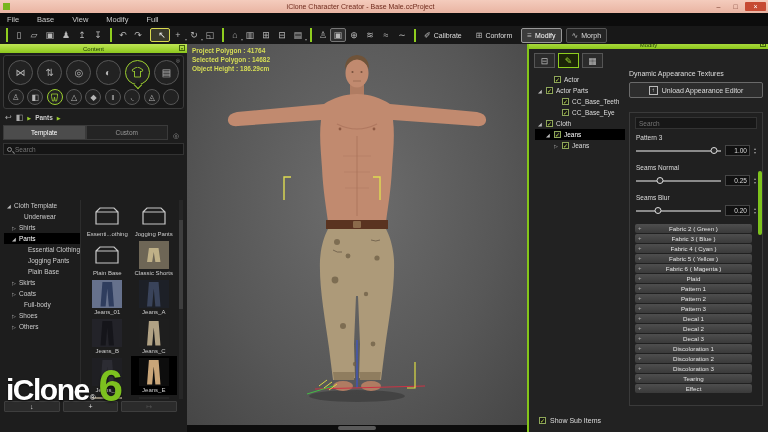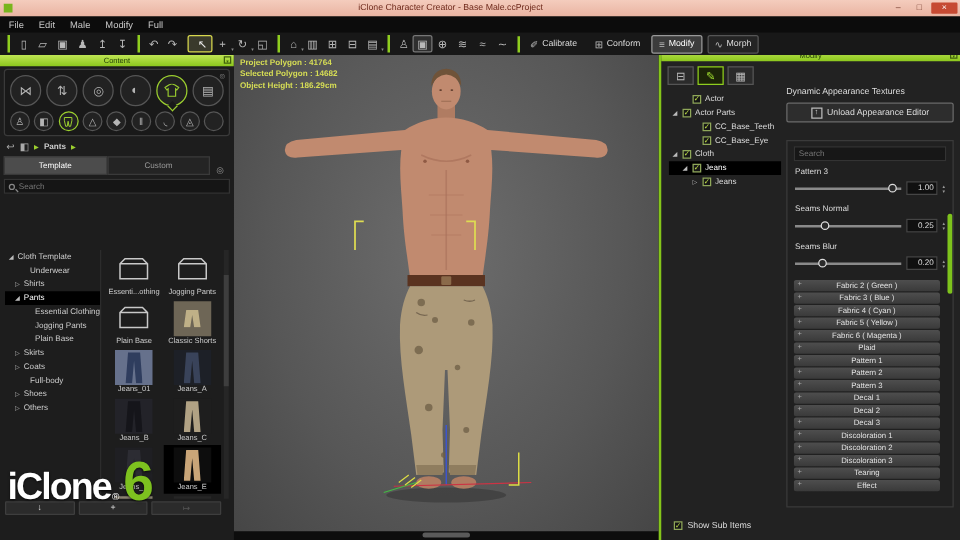--- a/index.html
+++ b/index.html
@@ -9,21 +9,21 @@
 
   
   .titlebar{position:absolute;top:0;left:0;right:0;height:13px;background:linear-gradient(#f4ccbd,#e9b4a2);display:flex;align-items:center;z-index:30}
   .app-dot{width:7px;height:7px;background:#79b51d;margin-left:3px}
   .tb-title{flex:1;text-align:center;color:#6e2a1c;font-size:7px}
   .win-btns{display:flex;gap:2px;margin-right:2px}
   .win-btn{width:15px;height:9px;display:flex;align-items:center;justify-content:center;color:#6e3527;font-size:7px;line-height:1}
   .win-btn.close{background:#c64a33;color:#fff;width:21px;border-radius:1px}
 
   
-  .menubar{position:absolute;top:13px;left:0;right:0;height:13px;background:#0c0c0c;display:flex;align-items:center;gap:12px;padding-left:7px;z-index:29}
+  .menubar{position:absolute;top:13px;left:0;right:0;height:13px;background:#0c0c0c;display:flex;align-items:center;gap:18px;padding-left:7px;z-index:29}
   .menu-item{color:#c9c9c9;font-size:7.5px}
 
   
   .toolbar{position:absolute;top:26px;left:0;right:0;height:18px;background:#181818;display:flex;align-items:center;padding-left:2px;z-index:10}
   .t-it{position:relative;width:16px;height:14px;display:flex;align-items:center;justify-content:center;color:#b8b8b8;font-size:9px;flex:none}
   .t-it.sepb{border-left:2px solid #8fce1f;margin-left:4px;padding-left:4px;width:20px}
   .t-it.active{border:1px solid #d8d84e;background:#3a3a2c;border-radius:2px;color:#eee}
   .t-it.boxed{border:1px solid #777;background:#2e2e2e;border-radius:2px}
   .t-it.dd::after{content:"▾";position:absolute;right:-1px;bottom:0;font-size:4px;color:#888}
   .t-act{display:flex;align-items:center;gap:3px;color:#ddd;font-size:7px;margin:0 2px;padding:2px 5px;flex:none;border-radius:2px}
@@ -128,22 +128,22 @@
     <span class="win-btns">
       <span class="win-btn">–</span>
       <span class="win-btn">□</span>
       <span class="win-btn close">×</span>
     </span>
   </div>
 
   <div class="menubar">
 
   <span class="menu-item">File</span>
-      <span class="menu-item">Edit</span>
-      <span class="menu-item">Male</span>
+      <span class="menu-item">Base</span>
+      <span class="menu-item">View</span>
       <span class="menu-item">Modify</span>
       <span class="menu-item">Full</span>
     </div>
 
   <div class="toolbar">
     <span class="tbar-icons" style="display:flex;align-items:center">
 
     <span class="t-it sepb">▯</span>
         <span class="t-it">▱</span>
         <span class="t-it">▣</span>

